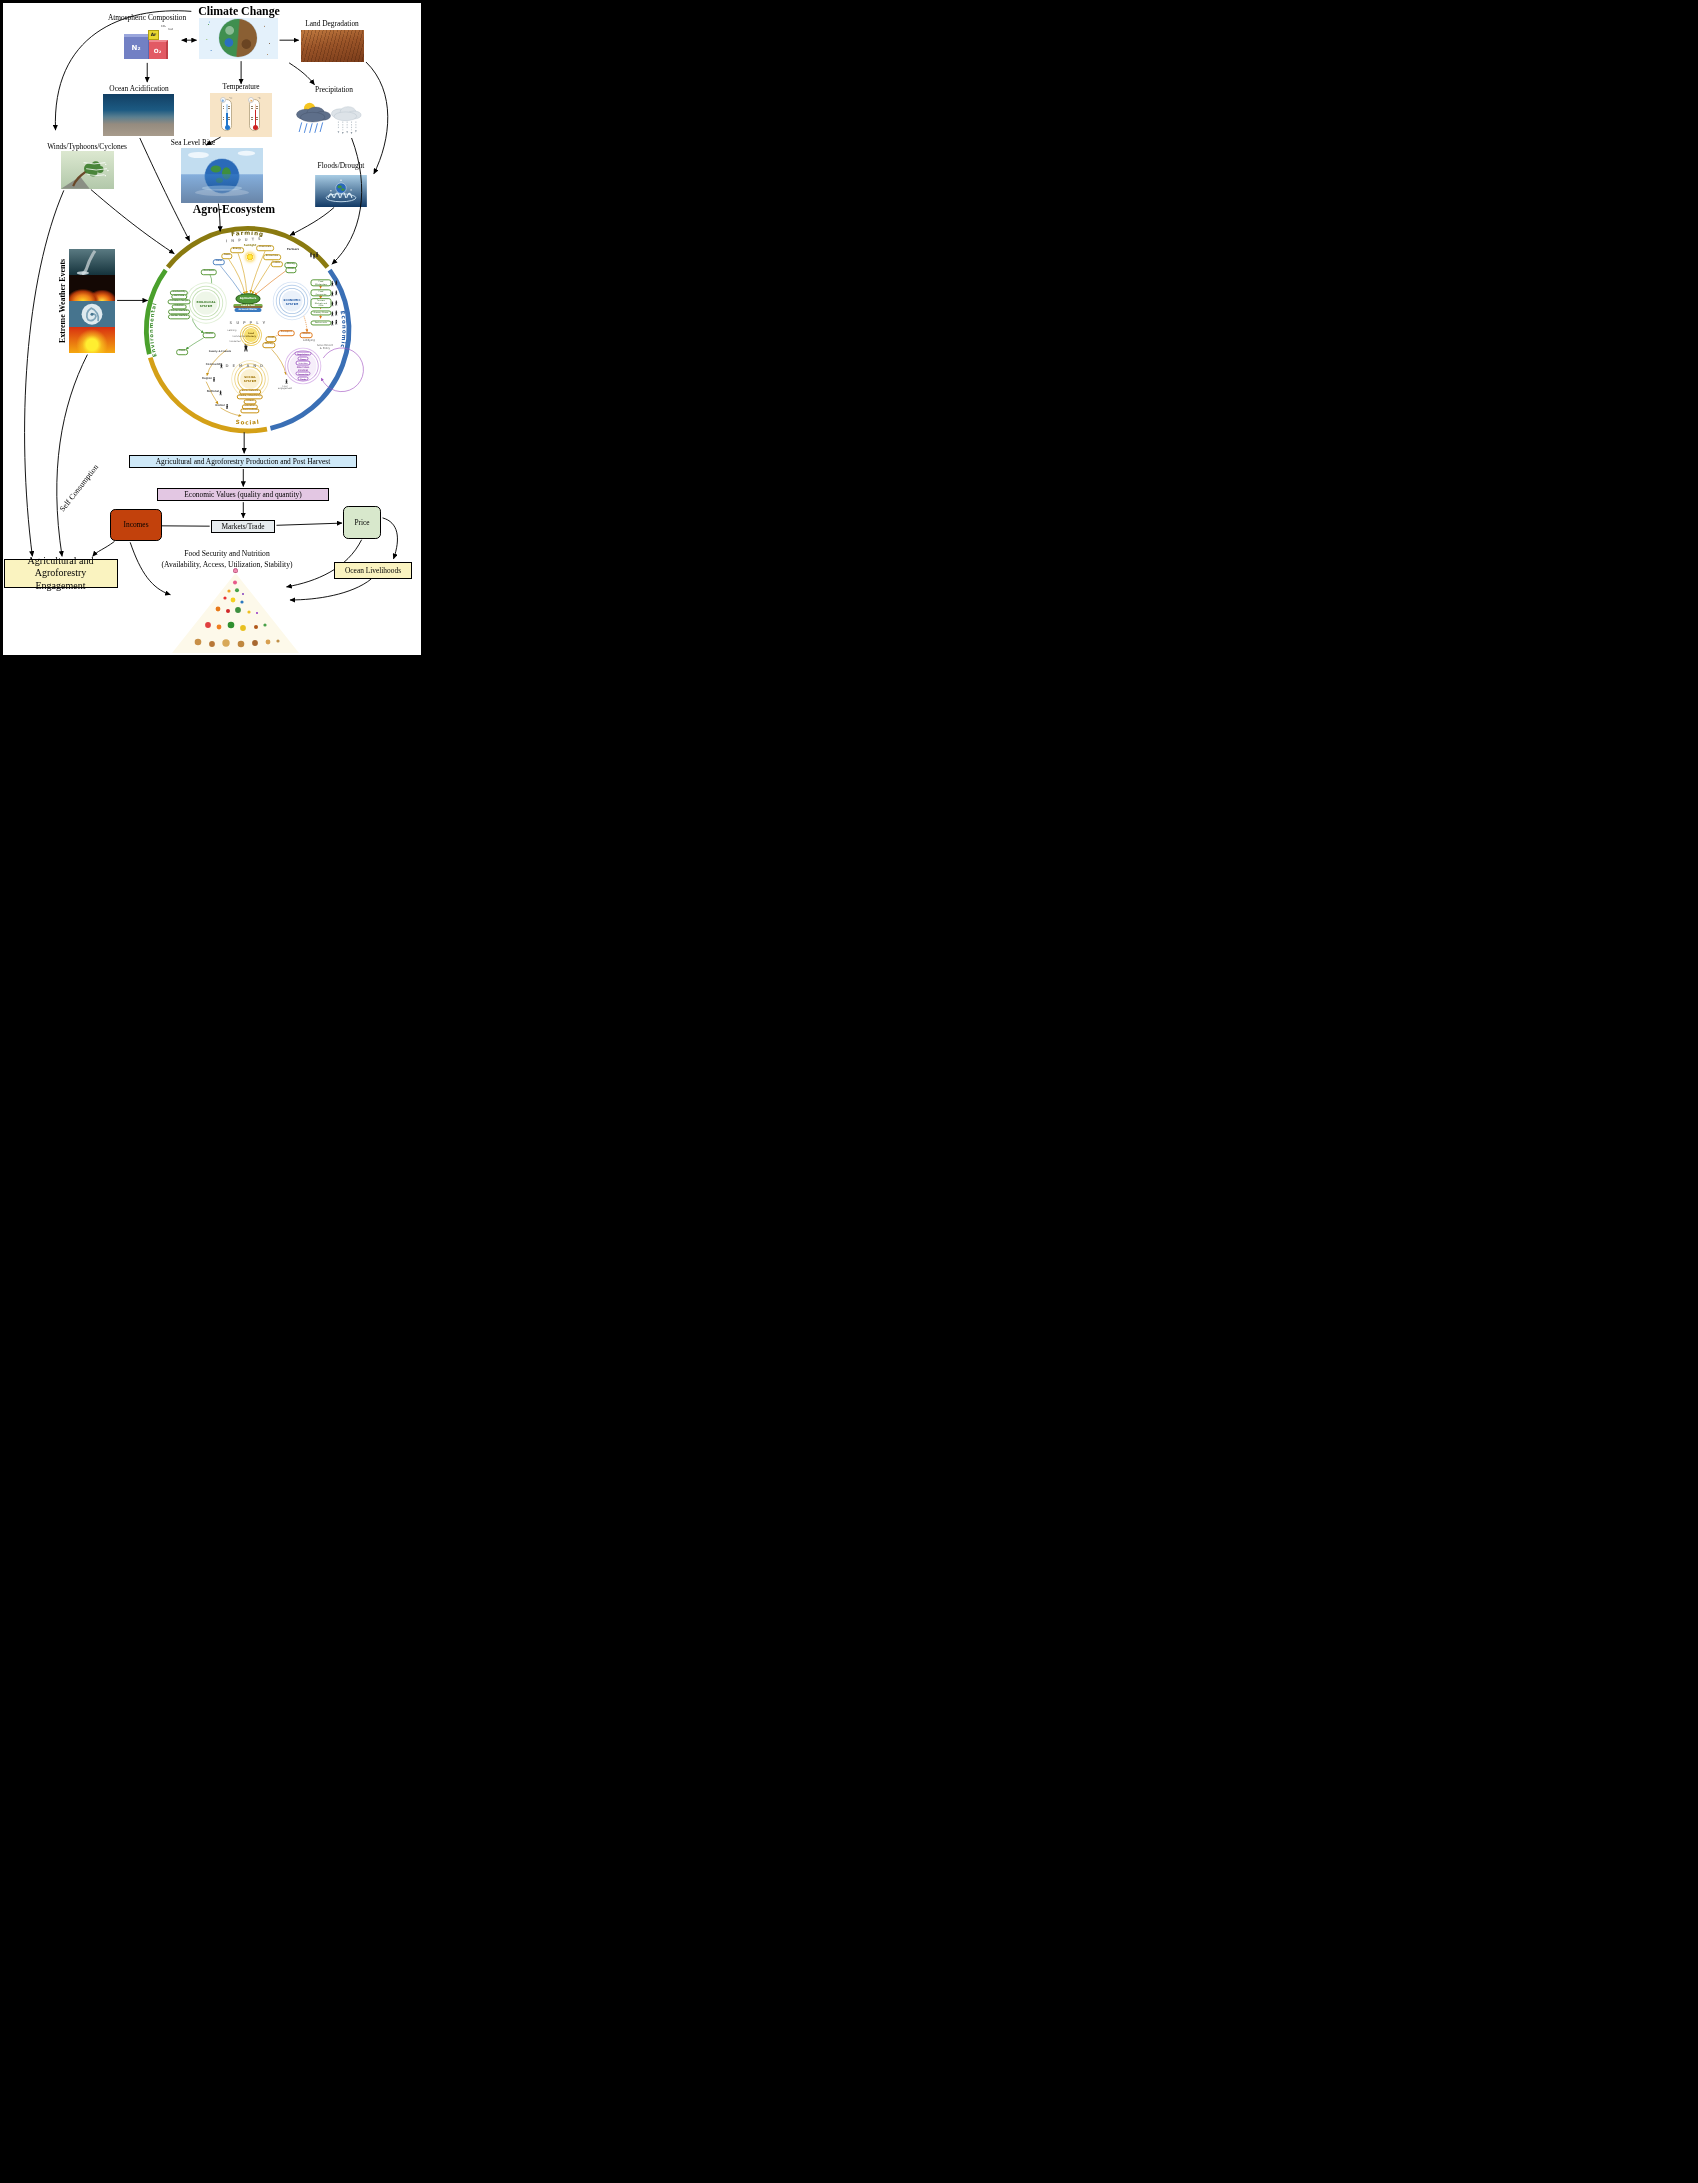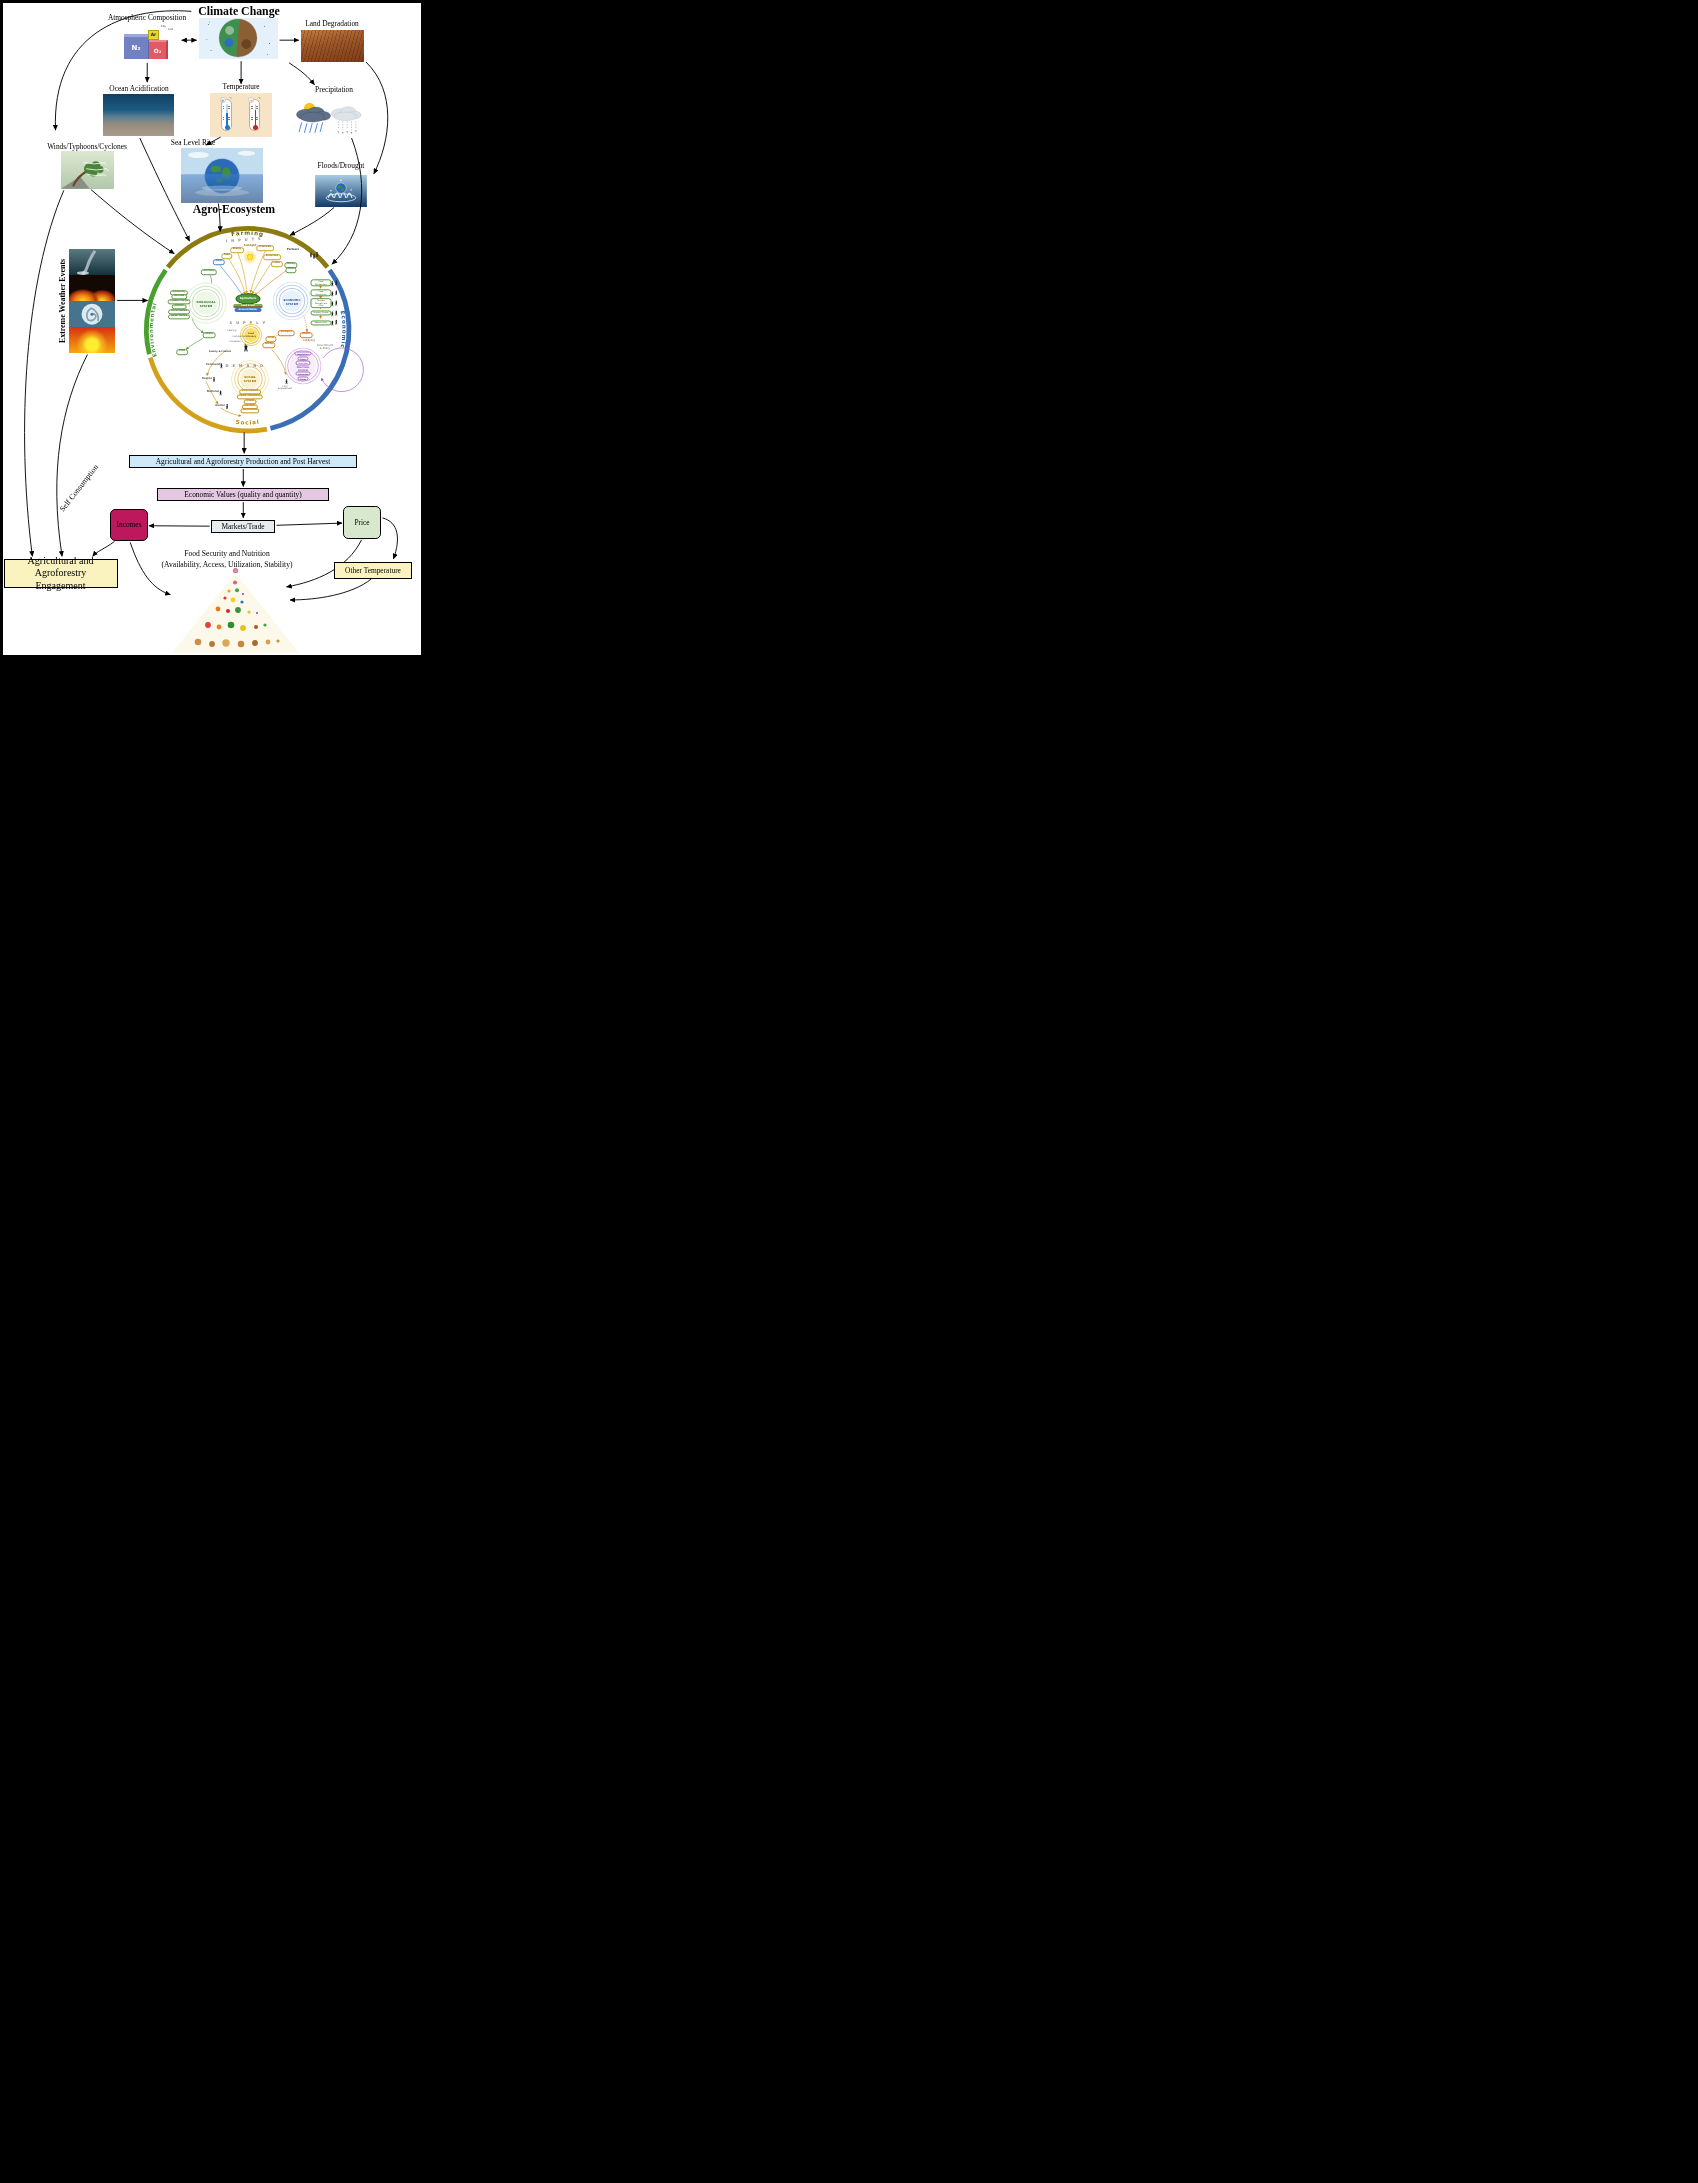--- a/index.html
+++ b/index.html
@@ -487,25 +487,25 @@
 
   <div class="pill p-g chainpill" style="left:321px;top:283px">Food Wholesalers</div>
   <div class="pill p-g chainpill" style="left:321px;top:293px">Food Companies</div>
   <div class="pill p-g chainpill" style="left:321px;top:303px">Farmers Markets and CSAs</div>
   <div class="pill p-g chainpill" style="left:321px;top:313px">Grocery Stores</div>
   <div class="pill p-g chainpill" style="left:321px;top:323px">Restaurants</div>
 
   <div class="box" style="left:129px;top:455px;width:228px;height:13px;background:#cfe9f8">Agricultural and Agroforestry Production and Post Harvest</div>
   <div class="box" style="left:157px;top:488px;width:172px;height:13px;background:#e3c7e3;border-width:0.7px">Economic Values (quality and quantity)</div>
   <div class="box" style="left:211px;top:520px;width:64px;height:13px;background:#e7ecef;border-width:0.7px">Markets/Trade</div>
-  <div class="box rbox" style="left:110px;top:509px;width:38px;height:32px;background:#be185d;border-width:0.7px">Incomes</div>
+  <div class="box rbox" style="left:110px;top:509px;width:52px;height:32px;background:#c2410c;border-width:0.7px">Incomes</div>
   <div class="box rbox" style="left:343px;top:506px;width:38px;height:33px;background:#d8e8cc;border-width:0.7px">Price</div>
 
   <div class="lbl" style="left:227px;top:550px;font-size:7.6px">Food Security and Nutrition</div>
   <div class="lbl" style="left:227px;top:561px;font-size:7.6px">(Availability, Access, Utilization, Stability)</div>
 
   <div class="box" style="left:3.5px;top:559px;width:114px;height:29px;background:#faf3c0;font-size:10px">
     <span>Agricultural and Agroforestry</span>
     <span>Engagement</span>
   </div>
-  <div class="box" style="left:334px;top:562px;width:78px;height:16.6px;background:#faf3c0">Other Temperature</div>
+  <div class="box" style="left:334px;top:562px;width:78px;height:16.6px;background:#faf3c0">Ocean Livelihoods</div>
 </div>
 
 
 </body></html>

